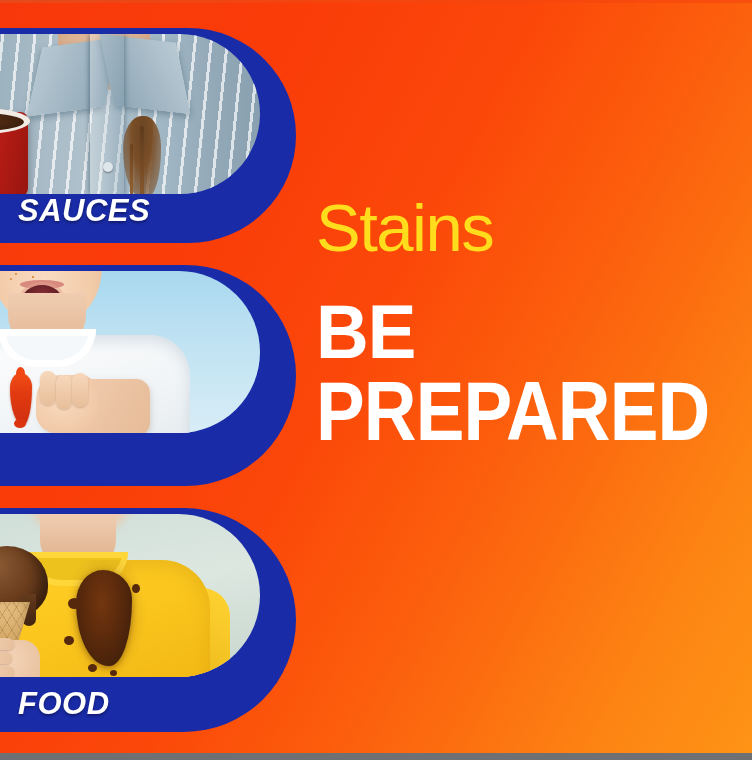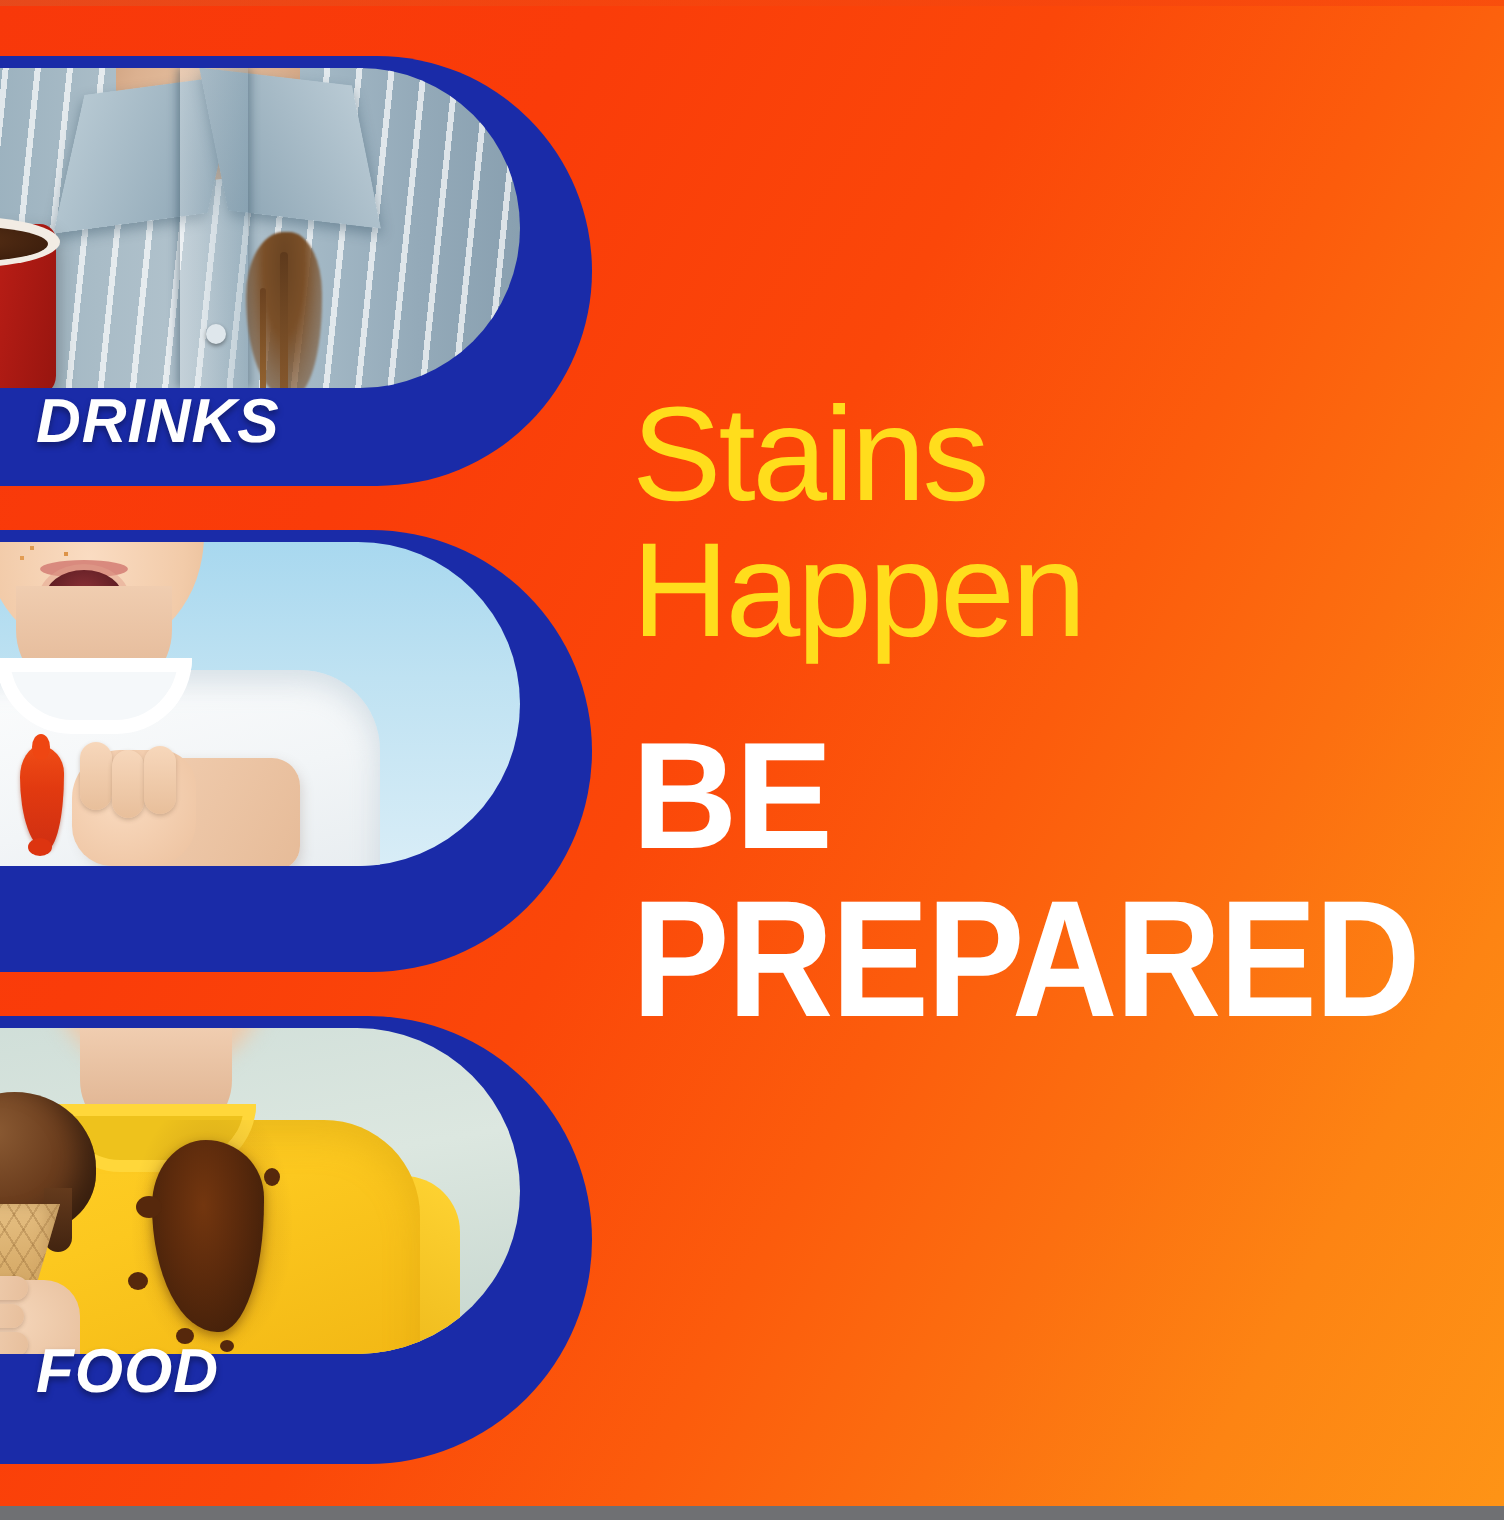--- a/index.html
+++ b/index.html
@@ -70,21 +70,21 @@
   #pill-drinks { top:28px;  height:215px; }
   #pill-drinks .pill-photo { height:160px; }
   #pill-drinks .pill-label { bottom:14px; }
 
   #pill-sauces { top:265px; height:221px; }
   #pill-sauces .pill-photo { height:162px; }
   #pill-sauces .pill-label { bottom:16px; }
 
   #pill-food   { top:508px; height:224px; }
   #pill-food   .pill-photo { height:163px; }
-  #pill-food   .pill-label { bottom:28px; }
+  #pill-food   .pill-label { bottom:10px; }
 
   
   .photo { position:absolute; inset:0; }
 
   
   .pd-bg {
     position:absolute; inset:0;
     background:
       linear-gradient(90deg,
         #8fa6b4 0%, #9cb2bf 18%, #a9bcc7 34%,
@@ -410,21 +410,21 @@
         <div class="pd-button"></div>
         <div class="pd-stain"></div>
         <div class="pd-drip"></div>
         <div class="pd-drip2"></div>
         <div class="pd-mug"></div>
         <div class="pd-mug-rim"></div>
         <div class="pd-coffee"></div>
 
       </div>
     </div>
-    <div class="pill-label">DRINKS</div>
+    <div class="pill-label">SAUCES</div>
   </div>
 
   <div class="pill" id="pill-sauces">
     <div class="pill-photo">
       <div class="photo">
         <div class="ps-bg"></div>
         <div class="ps-head"></div>
         <div class="ps-freckles"></div>
         <div class="ps-lip"></div>
         <div class="ps-mouth"></div>
@@ -471,21 +471,20 @@
         <div class="pf-fing" style="left:28px; top:138px;"></div>
         <div class="pf-fing" style="left:30px; top:152px;"></div>
       </div>
     </div>
     <div class="pill-label">FOOD</div>
   </div>
 
   <div class="copy">
     <div class="headline">
       <span class="l1">Stains</span>
-      <span class="l2">Happen</span>
     </div>
     <div class="subline">
       <span class="s1">BE</span>
       <span class="s2">PREPARED</span>
     </div>
   </div>
 
   <div class="bg-bottombar"></div>
 </div>
 

